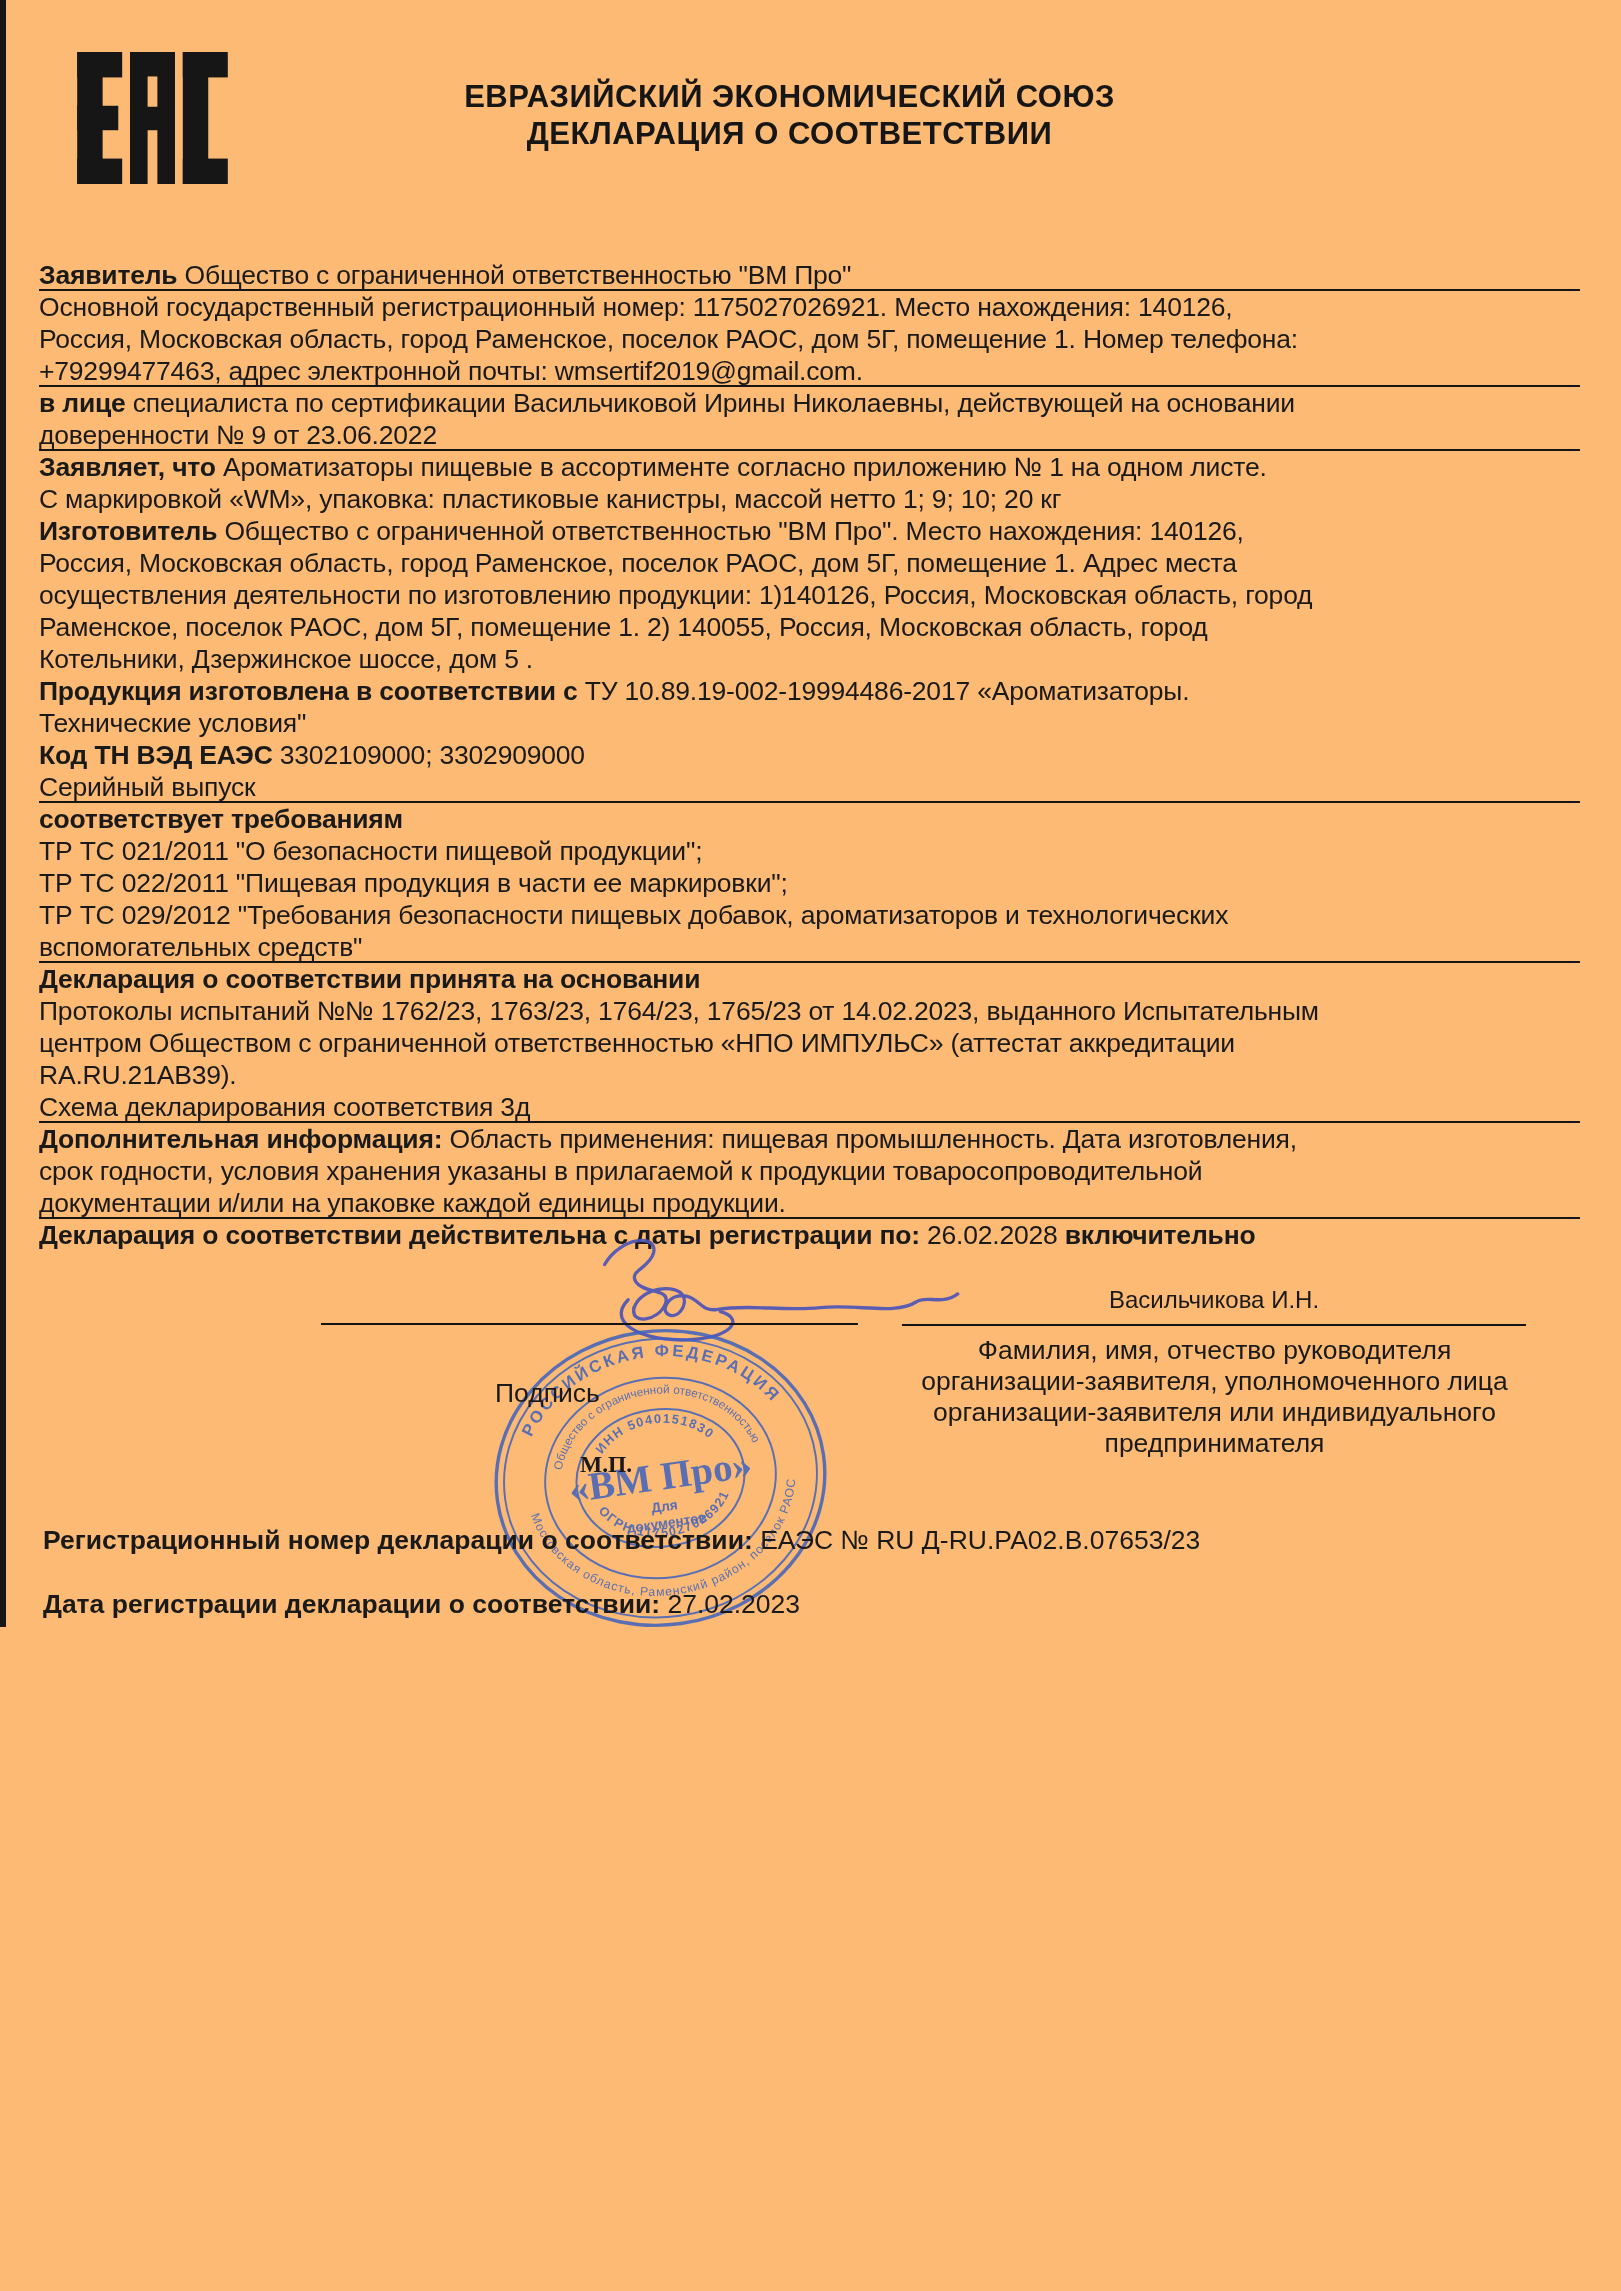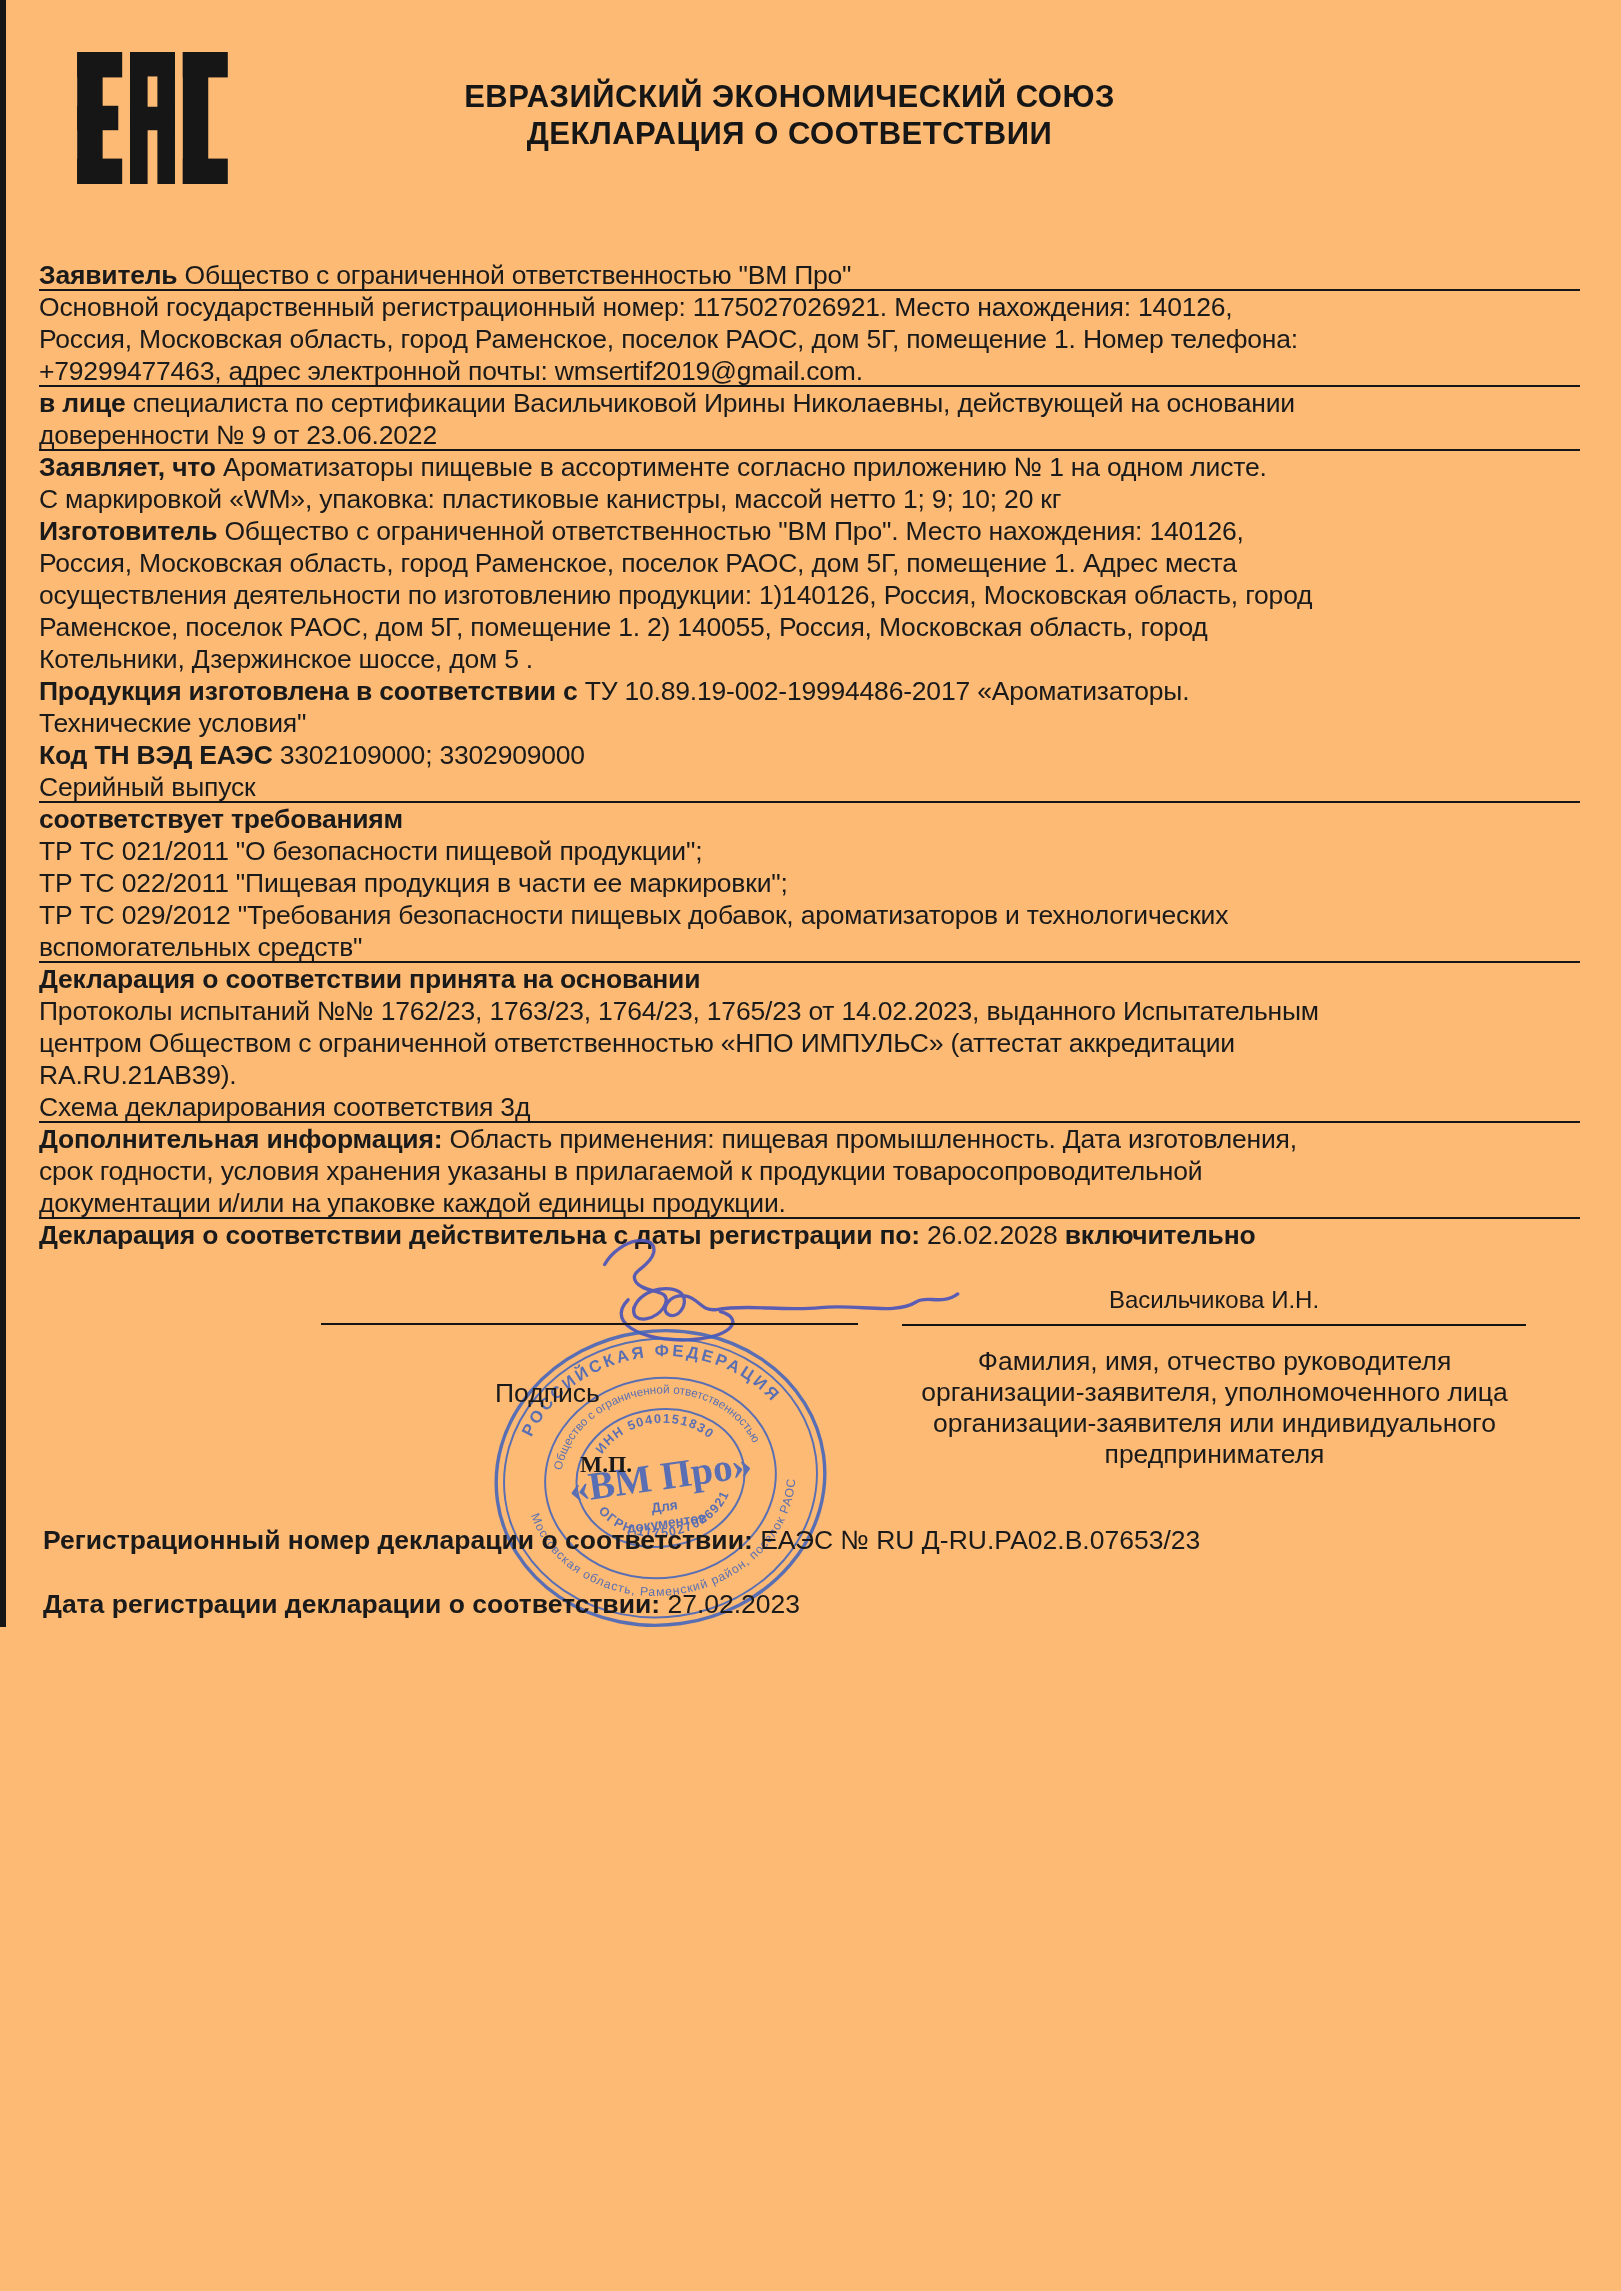--- a/index.html
+++ b/index.html
@@ -16,21 +16,21 @@
   .title-block{position:absolute;left:113px;top:78px;width:1353px;text-align:center;
     font-weight:bold;font-size:31px;line-height:37px;letter-spacing:0.5px;color:#161616;}
   .doc-body{position:absolute;left:39px;top:259px;width:1541px;font-size:26.5px;line-height:32px;letter-spacing:-0.2px;}
   .doc-line{white-space:nowrap;height:32px;}
   .doc-line.rule{border-bottom:2px solid #161616;height:30px;}
   .b{font-weight:bold;}
   .sig-line{position:absolute;height:0;border-top:2.9px solid #141414;}
   .sig-line.left{left:321px;top:1323px;width:537px;}
   .sig-line.right{left:902px;top:1324px;width:624px;}
   .sig-name{position:absolute;left:902px;top:1286px;width:624px;text-align:center;font-size:24px;}
-  .sig-caption{position:absolute;left:863px;top:1335px;width:703px;text-align:center;font-size:26.5px;line-height:31px;margin-top:11px;}
+  .sig-caption{position:absolute;left:863px;top:1335px;width:703px;text-align:center;font-size:26.5px;line-height:31px;}
   .podpis{position:absolute;left:495px;top:1378px;font-size:26.5px;}
   .mp{position:absolute;left:580px;top:1451px;font-family:"Liberation Serif",serif;font-weight:bold;font-size:23.5px;}
   .reg-line{position:absolute;left:43px;white-space:nowrap;font-size:26.5px;}
   .reg-line.num{top:1525px;}
   .reg-line.date{top:1589px;}
   .stamp{position:absolute;left:490px;top:1325px;width:341px;height:306px;opacity:.85;}
   .signature{position:absolute;left:534px;top:1231px;width:461px;height:116px;}
   .stamp text{fill:#3e63be;}
 </style>
 </head>

